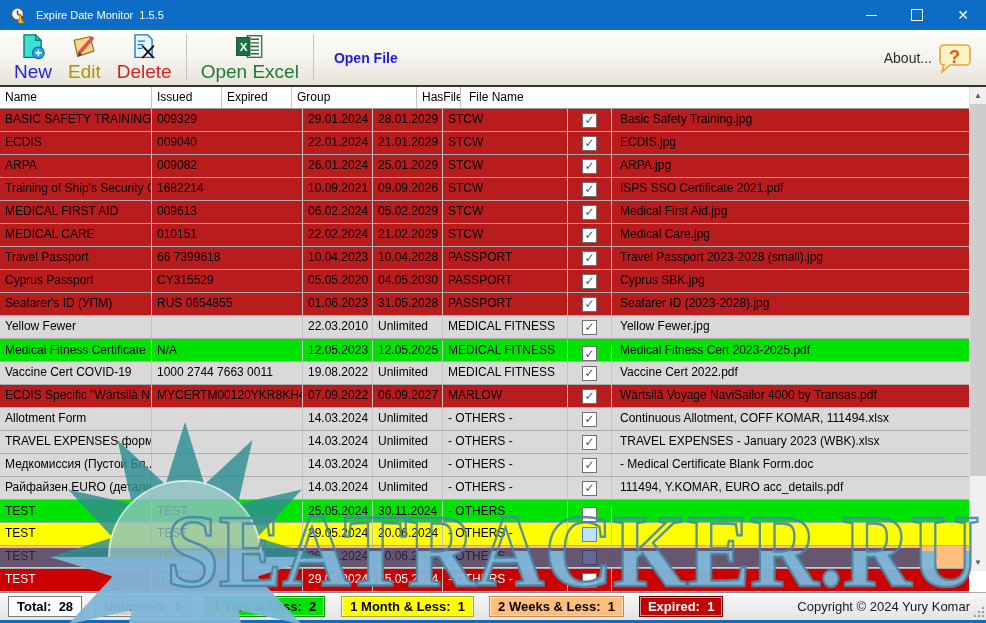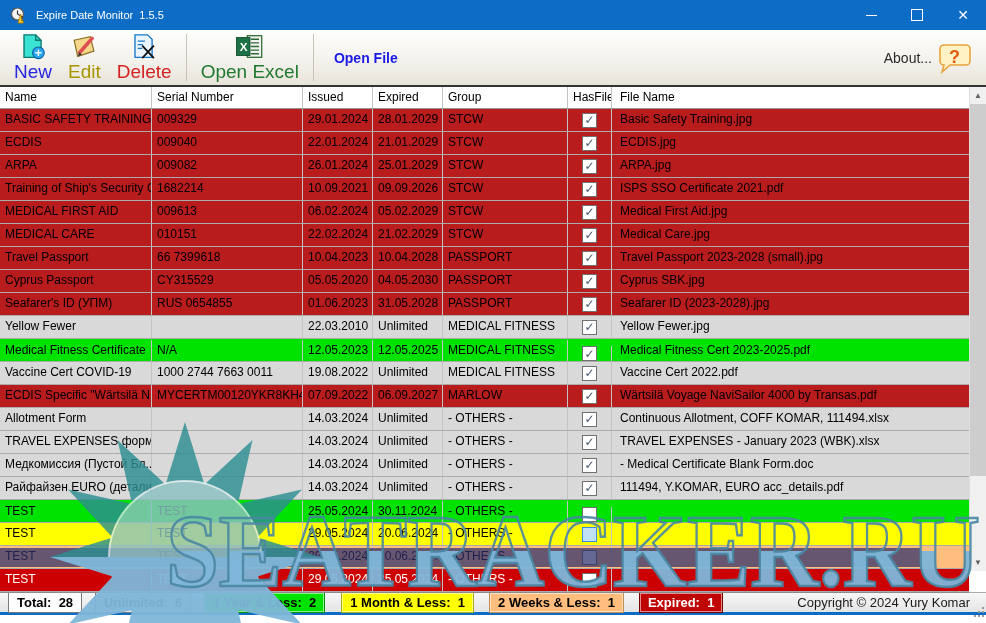--- a/index.html
+++ b/index.html
@@ -52,21 +52,21 @@
       align-items:center;justify-content:center;font-size:12px;line-height:1;color:#44546A;}
   .cb.focus{background:#BFE0F5;border-color:#3C8DDE;}
   
   .vscroll{position:absolute;top:0;right:0;width:17px;height:484px;background:#F0F0F0;border-left:1px solid #DEDEDE;box-sizing:border-box;}
   .sarrow{position:absolute;left:0;width:16px;height:17px;display:flex;align-items:center;justify-content:center;
           font-size:8px;color:#606060;}
   .sarrow.up{top:0;} .sarrow.down{bottom:0;}
   .sthumb{position:absolute;left:0;top:17px;width:16px;height:372px;background:#CDCDCD;}
   
   .gap{height:17px;background:#fff;}
-  .statusbar{height:20px;background:linear-gradient(180deg,#F7F7F7,#E4E4E4);border-top:1px solid #ABABAB;
+  .statusbar{height:28px;background:linear-gradient(180deg,#F7F7F7,#E4E4E4);border-top:1px solid #ABABAB;
     display:flex;align-items:center;box-sizing:border-box;}
   .panel{font-size:13px;font-weight:bold;white-space:pre;padding:2px 8px;border:1px solid #7A7A7A;
          box-shadow:inset 0 0 0 1px rgba(255,255,255,.55);}
   .p-total{background:#FDFDFD;color:#000;margin-left:8px;}
   .p-unlimited{background:#D6D2CA;color:#000;margin-left:13px;}
   .p-year{background:var(--row-green);border-color:#089008;color:#000;margin-left:13px;}
   .p-month{background:var(--row-yellow);border-color:#ABAB12;color:#000;margin-left:16px;}
   .p-weeks{background:var(--row-orange);border-color:#C58B52;color:#000;margin-left:15px;}
   .p-expired{background:#C00505;border-color:#740000;color:#fff;margin-left:15px;}
   .copyright{margin-left:auto;margin-right:16px;font-size:13px;color:#1a1a1a;font-weight:normal;}
@@ -149,21 +149,20 @@
         <path d="M8 3 h22 a4 4 0 0 1 4 4 v12 a4 4 0 0 1 -4 4 h-16 l-8 7 2 -7 a4 4 0 0 1 -4 -4 v-12 a4 4 0 0 1 4 -4 z" fill="#FFF3C6" stroke="#E8A33D" stroke-width="1.6"></path>
         <text x="13" y="21" font-size="18" font-weight="bold" fill="#E2590F">?</text>
       </svg>
     </div>
   </div>
 
   <div class="table-wrap">
     <div class="table-inner">
       <div class="thead" id="thead">
           <div class="th col-name">Name</div>
-          <div class="th col-serial">Serial Number</div>
           <div class="th col-issued">Issued</div>
           <div class="th col-expired">Expired</div>
           <div class="th col-group">Group</div>
           <div class="th col-hasfile">HasFile</div>
           <div class="th col-file">File Name</div>
         </div>
       <div id="tbody">
           <div class="trow bg-white">
             <div class="td col-name">BASIC SAFETY TRAINING</div>
             <div class="td col-serial">009329</div>

